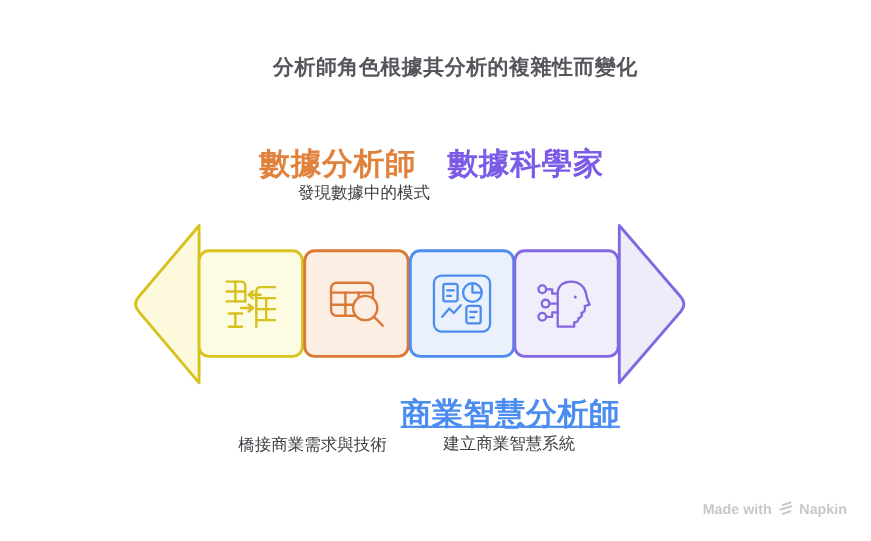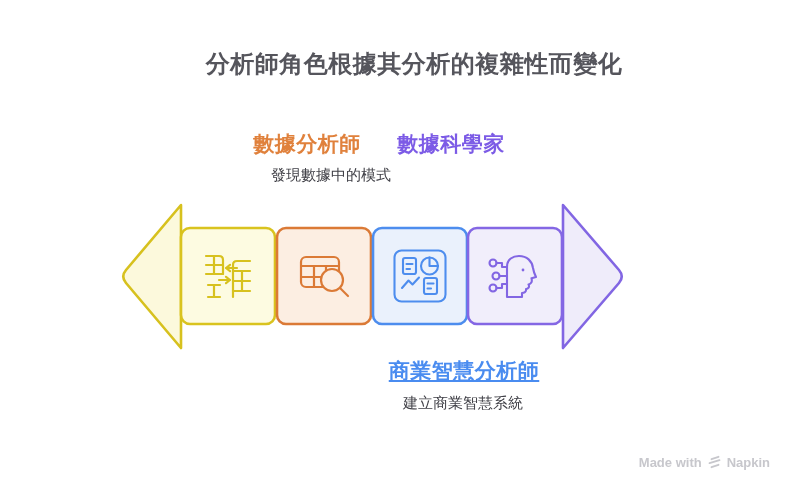--- a/index.html
+++ b/index.html
@@ -3,34 +3,34 @@
 <meta charset="utf-8">
 <style>
   html,body{margin:0;padding:0;}
   body{
     width:792px;height:492px;background:#ffffff;overflow:hidden;
     font-family:"Liberation Sans","DejaVu Sans",sans-serif;
   }
   .canvas{position:relative;width:792px;height:492px;background:#ffffff;}
   .title{
     position:absolute;left:0;right:0;top:48px;text-align:center;
-    font-size:24px;font-weight:700;color:#55555C;letter-spacing:0.5px;
+    font-size:19px;font-weight:700;color:#55555C;letter-spacing:0.5px;
     white-space:nowrap;
     padding-left:36px;
   }
   .role-label{
     position:absolute;transform:translateX(-50%);white-space:nowrap;
-    font-size:21px;font-weight:700;letter-spacing:0.5px;
+    font-size:28px;font-weight:700;letter-spacing:0.5px;
   }
   .role-desc{
     position:absolute;transform:translateX(-50%);white-space:nowrap;
     font-size:15px;font-weight:400;color:#404047;
   }
   .c-orange{color:#E0813C;}
-  .c-purple{color:#7C5BE6;}
+  .c-purple{color:#7C5BE6;margin-left:27px;}
   .c-yellow{color:#E2CB16;}
   .c-blue{color:#4A8CF0;text-decoration:underline;}
   .tl-label{left:307px;top:130px;}
   .tr-label{left:451px;top:130px;}
   .tl-desc{left:307px;top:166px;margin-left:24px;}
   .tr-desc{left:450px;top:166px;}
   .bl-label{left:286px;top:357px;}
   .br-label{left:464px;top:357px;}
   .bl-desc{left:284px;top:395px;}
   .br-desc{left:463px;top:394px;}
@@ -109,20 +109,21 @@
       <circle cx="-22" cy="-13" r="3.5" fill="#F1EEFB"></circle>
       <path d="M -18.5 -13 H -13 V -9 H -8"></path>
       <circle cx="-19" cy="0" r="3.5" fill="#F1EEFB"></circle>
       <path d="M -15.5 0 H -8"></path>
       <circle cx="-22" cy="12" r="3.5" fill="#F1EEFB"></circle>
       <path d="M -18.5 12 H -13 V 8 H -8"></path>
     </g>
   </svg>
 
   <div class="role-label c-blue br-label">商業智慧分析師</div>
+  <div class="role-desc bl-desc">橋接商業需求與技術</div>
   <div class="role-desc br-desc">建立商業智慧系統</div>
 
   <div class="footer">
     <span>Made with</span>
     <svg width="15" height="16" viewBox="0 0 15 16">
       <g stroke="#C7C7CC" stroke-width="1.8" stroke-linecap="round" fill="none">
         <path d="M 4.5 5.2 L 11.5 2.8"></path>
         <path d="M 2.5 9.2 L 12.5 6.2"></path>
         <path d="M 4.5 13.2 L 11.5 10.8"></path>
       </g>

